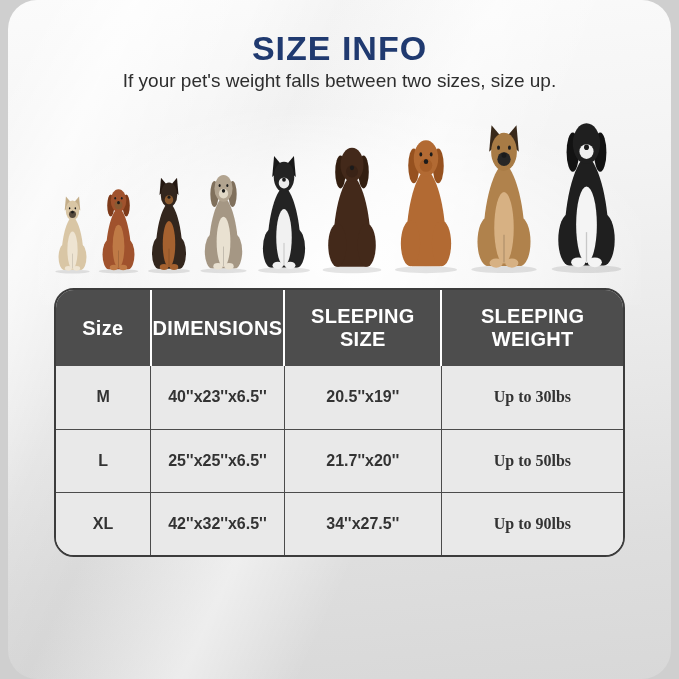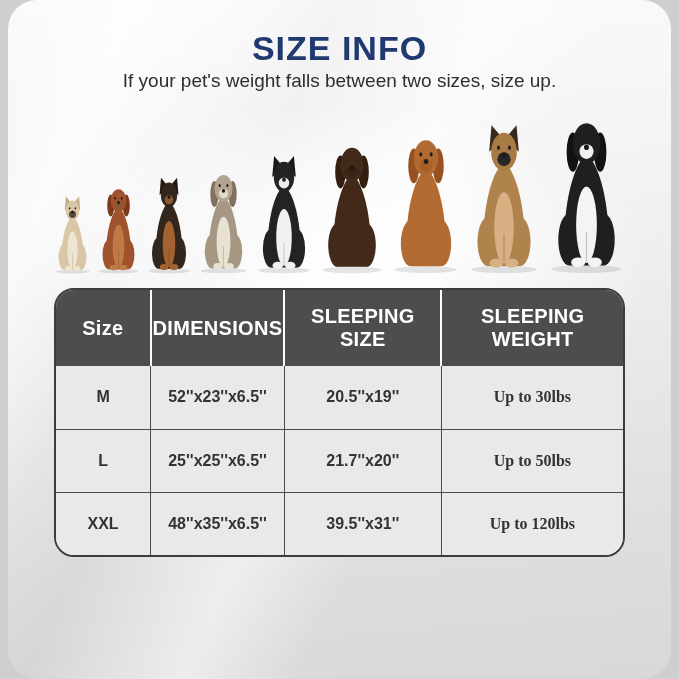--- a/index.html
+++ b/index.html
@@ -257,32 +257,32 @@
         <tr id="header-row">
             <th>Size</th>
             <th>DIMENSIONS</th>
             <th>SLEEPING SIZE</th>
             <th>SLEEPING WEIGHT</th>
           </tr>
       </thead>
       <tbody id="table-body">
           <tr>
             <td>M</td>
-            <td>52''x23''x6.5''</td>
+            <td>40''x23''x6.5''</td>
             <td>20.5''x19''</td>
             <td>Up to 30lbs</td>
           </tr>
           <tr>
             <td>L</td>
             <td>25''x25''x6.5''</td>
             <td>21.7''x20''</td>
             <td>Up to 50lbs</td>
           </tr>
           <tr>
-            <td>XXL</td>
-            <td>48''x35''x6.5''</td>
-            <td>39.5''x31''</td>
-            <td>Up to 120lbs</td>
+            <td>XL</td>
+            <td>42''x32''x6.5''</td>
+            <td>34''x27.5''</td>
+            <td>Up to 90lbs</td>
           </tr>
         </tbody>
     </table>
   </div>
 </div>
 
 </body></html>

